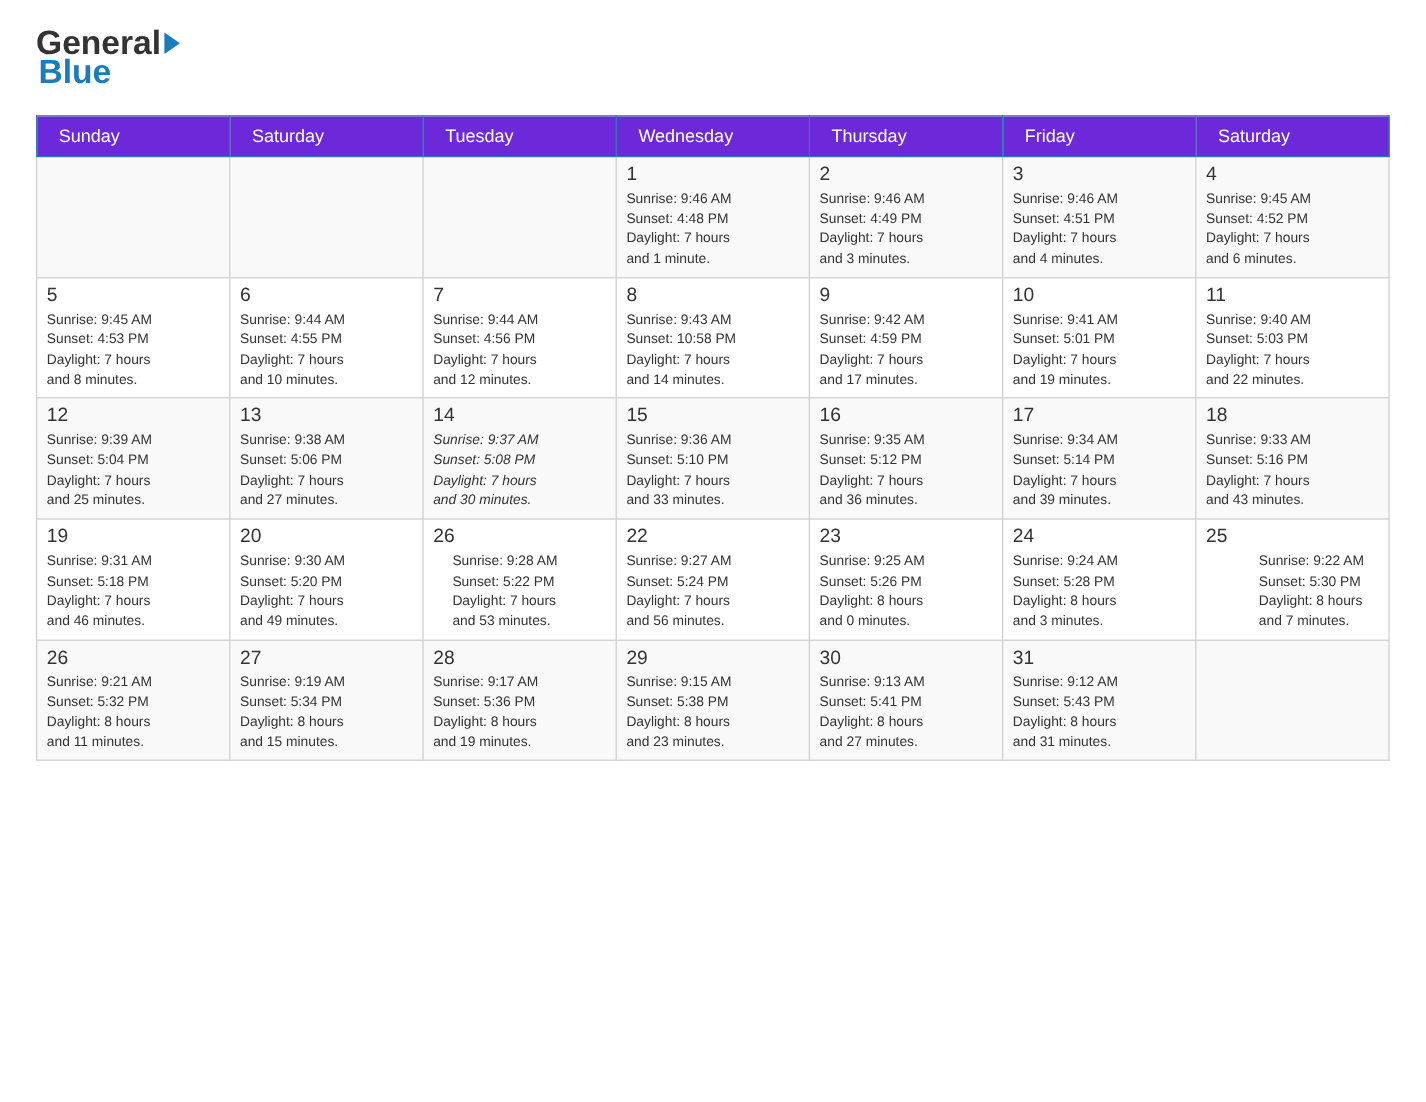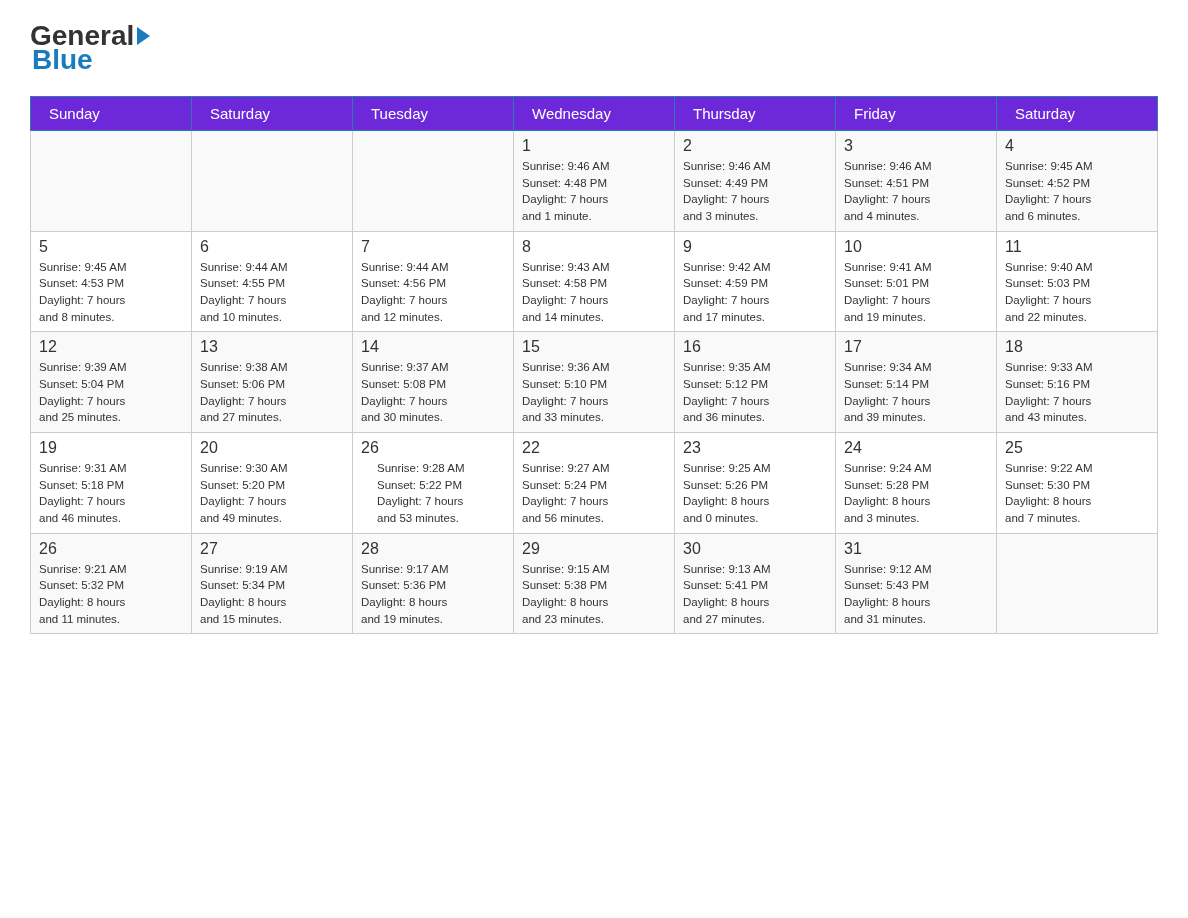--- a/index.html
+++ b/index.html
@@ -171,21 +171,21 @@
         <td>
           <span class="day-number">7</span>
           <div class="day-info" style="white-space: pre-line;">Sunrise: 9:44 AM
 Sunset: 4:56 PM
 Daylight: 7 hours
 and 12 minutes.</div>
         </td>
         <td>
           <span class="day-number">8</span>
           <div class="day-info" style="white-space: pre-line;">Sunrise: 9:43 AM
-Sunset: 4:58 PM
+Sunset: 10:58 PM
 Daylight: 7 hours
 and 14 minutes.</div>
         </td>
         <td>
           <span class="day-number">9</span>
           <div class="day-info" style="white-space: pre-line;">Sunrise: 9:42 AM
 Sunset: 4:59 PM
 Daylight: 7 hours
 and 17 minutes.</div>
         </td>
@@ -214,21 +214,21 @@
         </td>
         <td>
           <span class="day-number">13</span>
           <div class="day-info" style="white-space: pre-line;">Sunrise: 9:38 AM
 Sunset: 5:06 PM
 Daylight: 7 hours
 and 27 minutes.</div>
         </td>
         <td>
           <span class="day-number">14</span>
-          <div class="day-info" style="white-space: pre-line;">Sunrise: 9:37 AM
+          <div class="day-info" style="white-space: pre-line; font-style: italic;">Sunrise: 9:37 AM
 Sunset: 5:08 PM
 Daylight: 7 hours
 and 30 minutes.</div>
         </td>
         <td>
           <span class="day-number">15</span>
           <div class="day-info" style="white-space: pre-line;">Sunrise: 9:36 AM
 Sunset: 5:10 PM
 Daylight: 7 hours
 and 33 minutes.</div>
@@ -293,21 +293,21 @@
         </td>
         <td>
           <span class="day-number">24</span>
           <div class="day-info" style="white-space: pre-line;">Sunrise: 9:24 AM
 Sunset: 5:28 PM
 Daylight: 8 hours
 and 3 minutes.</div>
         </td>
         <td>
           <span class="day-number">25</span>
-          <div class="day-info" style="white-space: pre-line;">Sunrise: 9:22 AM
+          <div class="day-info" style="white-space: pre-line; margin-left: 44px;">Sunrise: 9:22 AM
 Sunset: 5:30 PM
 Daylight: 8 hours
 and 7 minutes.</div>
         </td>
       </tr>
       <tr>
         <td>
           <span class="day-number">26</span>
           <div class="day-info" style="white-space: pre-line;">Sunrise: 9:21 AM
 Sunset: 5:32 PM

